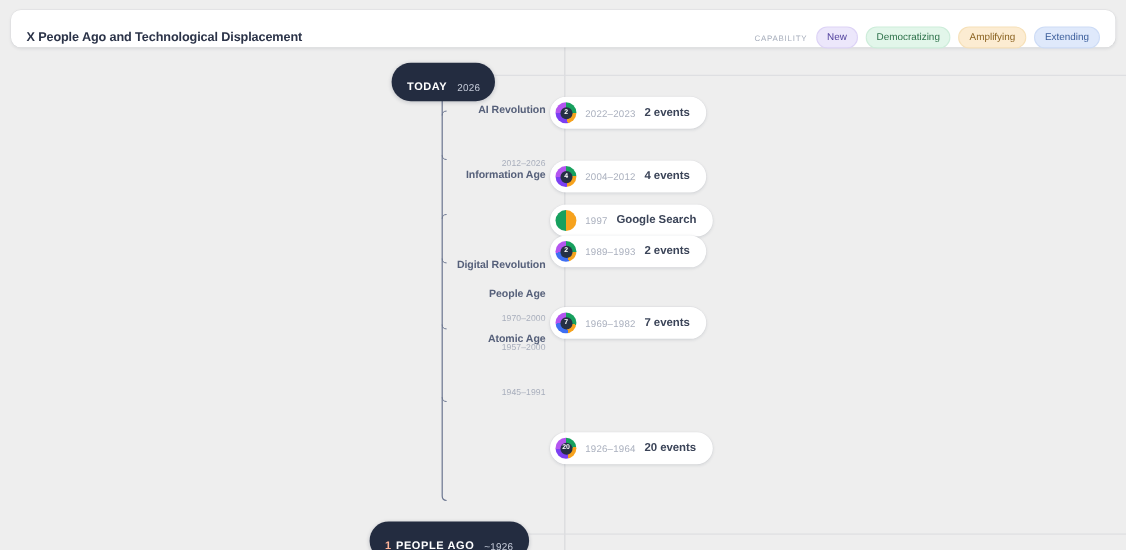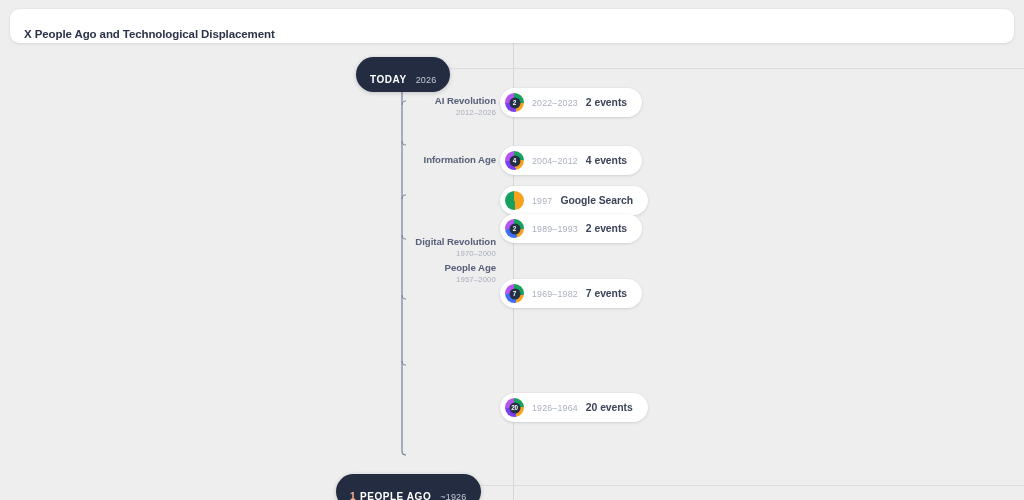--- a/index.html
+++ b/index.html
@@ -156,20 +156,21 @@
     font-weight: bold;
     color: #56607a;
     letter-spacing: -0.05px;
     line-height: 1.25;
   }
   .era-range {
     font-size: 7.8px;
     color: #a8aebc;
     line-height: 1.5;
     letter-spacing: 0.1px;
+    margin-top: 36px;
   }
   #era-labels {
     position: absolute;
     left: 296px;
     top: 0;
     width: 200px;
     height: 419px;
   }
 
   
@@ -229,20 +230,27 @@
     line-height: 1;
     letter-spacing: -0.2px;
   }
 </style>
 </head>
 <body>
 
 <div id="app-header">
   <div id="page-title">X People Ago and Technological Displacement</div>
 
+  <div id="capability-legend">
+    <span class="legend-caption">CAPABILITY</span>
+    <span class="cap-chip cap-new">New</span>
+    <span class="cap-chip cap-demo">Democratizing</span>
+    <span class="cap-chip cap-amp">Amplifying</span>
+    <span class="cap-chip cap-ext">Extending</span>
+  </div>
 </div>
 
 <div id="timeline-canvas">
 
   <div id="event-axis-line"></div>
   <div class="marker-rule" id="today-rule"></div>
   <div class="marker-rule" id="bottom-rule"></div>
 
   <svg id="era-spine" viewBox="0 0 14 380" preserveAspectRatio="none" fill="none">
     <path d="M6,4 C6,1.5 7.5,0.5 10,0.5" stroke="#6b7690" stroke-width="1.1" fill="none"></path>
@@ -265,20 +273,24 @@
       <div class="era-name">Information Age</div>
     </div>
     <div class="era-label" style="top:193px">
       <div class="era-name">Digital Revolution</div>
       <div class="era-range">1970–2000</div>
     </div>
     <div class="era-label" style="top:219px">
       <div class="era-name">People Age</div>
       <div class="era-range">1957–2000</div>
     </div>
+    <div class="era-label" style="top:260px">
+      <div class="era-name">Atomic Age</div>
+      <div class="era-range">1945–1991</div>
+    </div>
   </div>
 
   <div id="event-pills">
 
     <div class="event-pill" style="top:45px">
       <span class="donut" style="background:conic-gradient(#17a05e 0deg 92deg,#f6a21d 92deg 170deg,#7b3ff2 170deg 268deg,#b455f0 268deg 360deg)">
         <span class="hole">
             <span>2</span>
           </span>
       </span>

